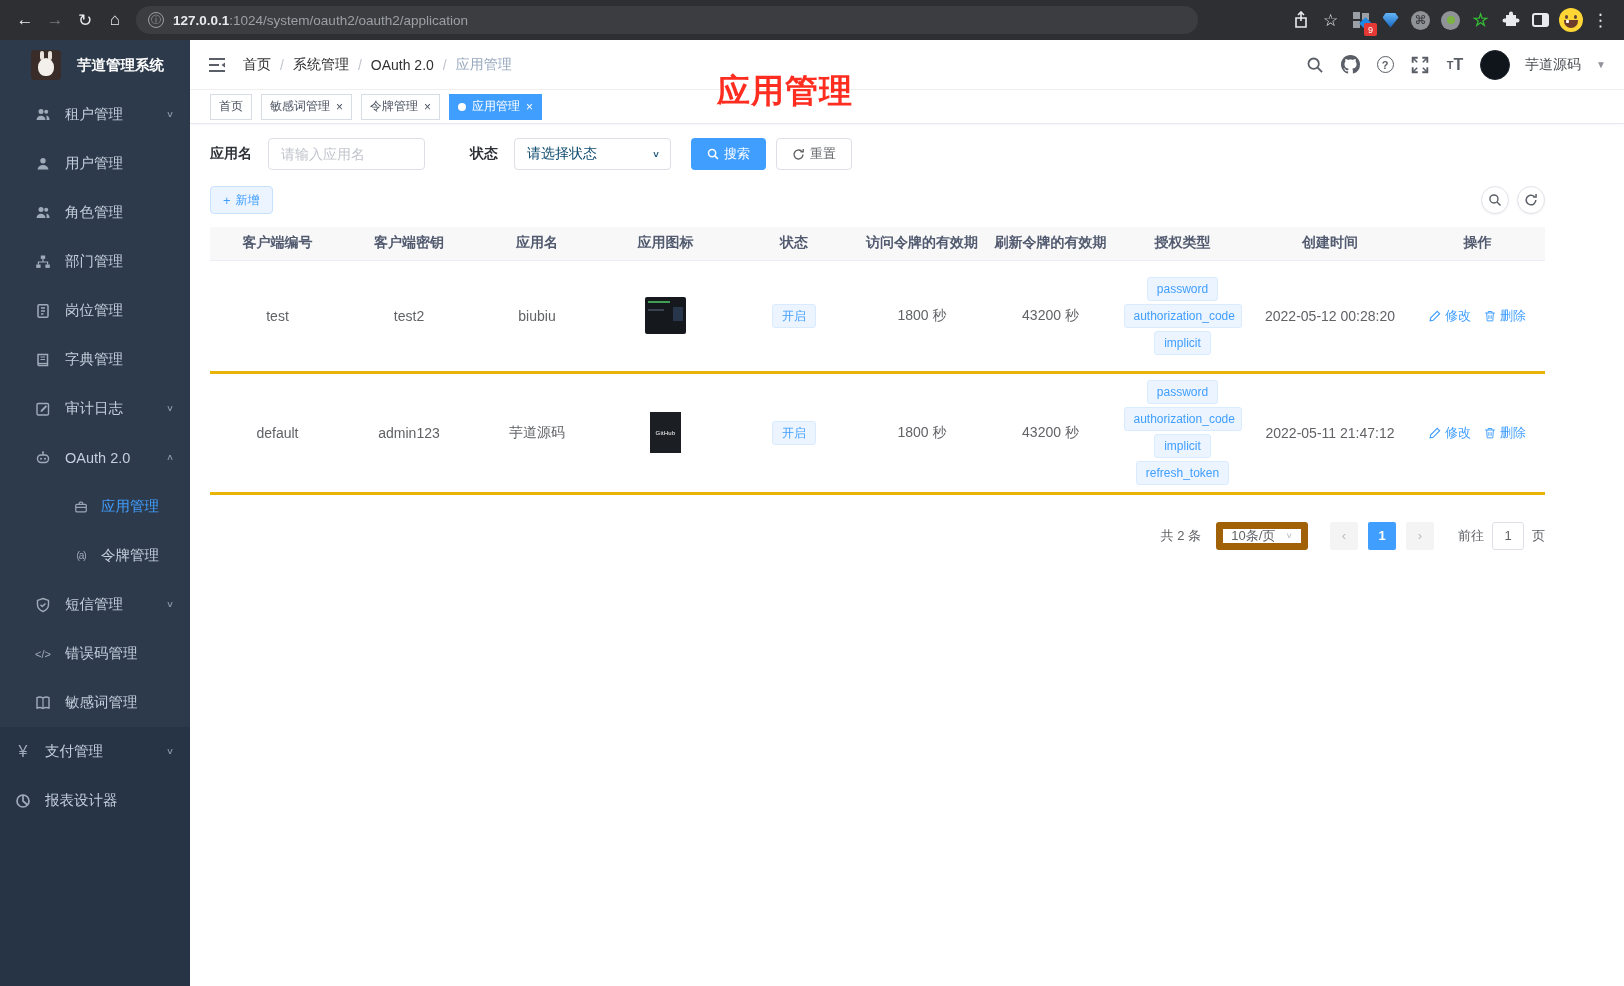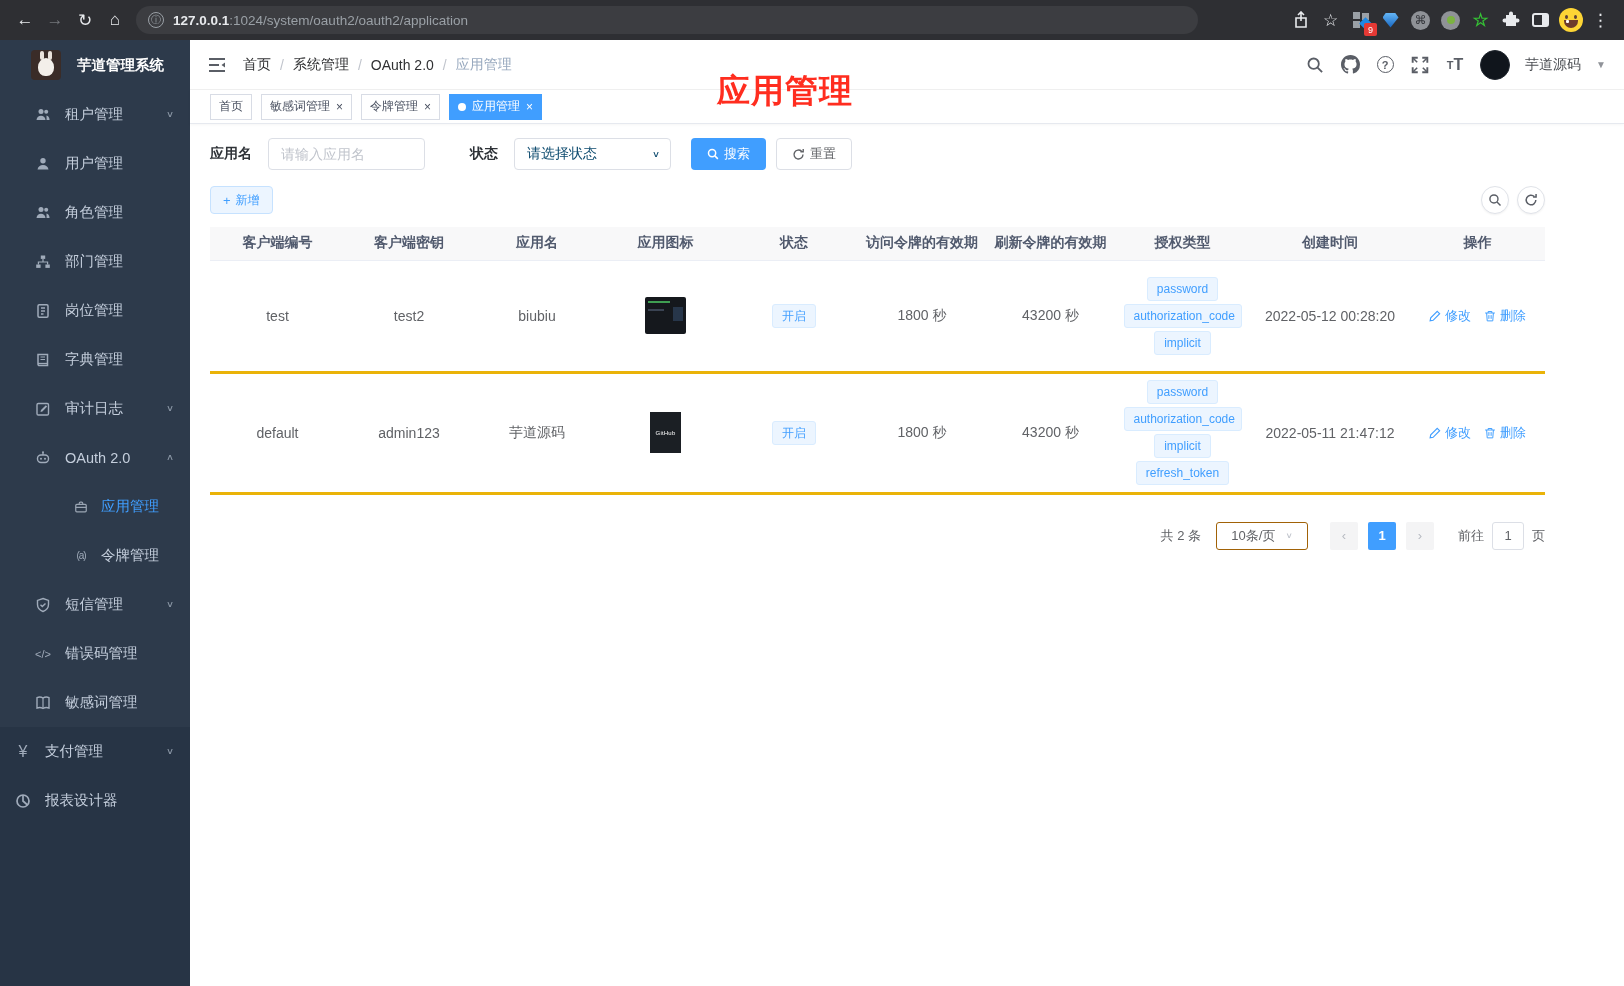--- a/index.html
+++ b/index.html
@@ -129,21 +129,21 @@
   .appicon1 i { position:absolute; left:3px; top:4px; width:22px; height:2px; background:#3f9e52; }
   .appicon1 u { position:absolute; right:3px; top:10px; width:10px; height:14px; background:#27364a; }
   .appicon1 b { position:absolute; left:3px; top:12px; width:16px; height:2px; background:#3a4353; }
   .appicon2 { width:31px; height:41px; margin:0 auto; background:#1b1f24; display:flex; align-items:center;
               justify-content:center; color:#fff; font-size:6px; letter-spacing:.2px; }
   .links { display:flex; justify-content:center; gap:13px; }
   .link { color:#409eff; font-size:13px; display:inline-flex; align-items:center; gap:4px; cursor:pointer; }
 
   .pager { width:1335px; display:flex; align-items:center; justify-content:flex-end; margin-top:27px;
            font-size:13px; color:#606266; }
-  .psel { width:92px; height:28px; border:1px solid #a16207; border-radius:3px; display:flex; align-items:center;
+  .psel { width:92px; height:28px; border:7px solid #a16207; border-radius:3px; display:flex; align-items:center;
           justify-content:center; gap:10px; margin-left:15px; cursor:pointer; }
   .psel .chev { color:#c0c4cc; font-size:10px; transform:scaleY(.8); }
   .pbtns { display:flex; gap:10px; margin-left:22px; align-items:center; }
   .pbtn { min-width:28px; height:28px; border-radius:2px; background:#f4f4f5; color:#b6bac1; display:flex;
           align-items:center; justify-content:center; cursor:pointer; font-size:13px; }
   .pbtn.cur { background:#409eff; color:#fff; font-weight:700; }
   .goto { display:flex; align-items:center; gap:8px; margin-left:24px; }
   .goto-input { width:32px; height:28px; border:1px solid #dcdfe6; border-radius:3px; text-align:center;
                 font-size:13px; color:#606266; outline:none; font-family:inherit; }
   svg.s { display:block; }

